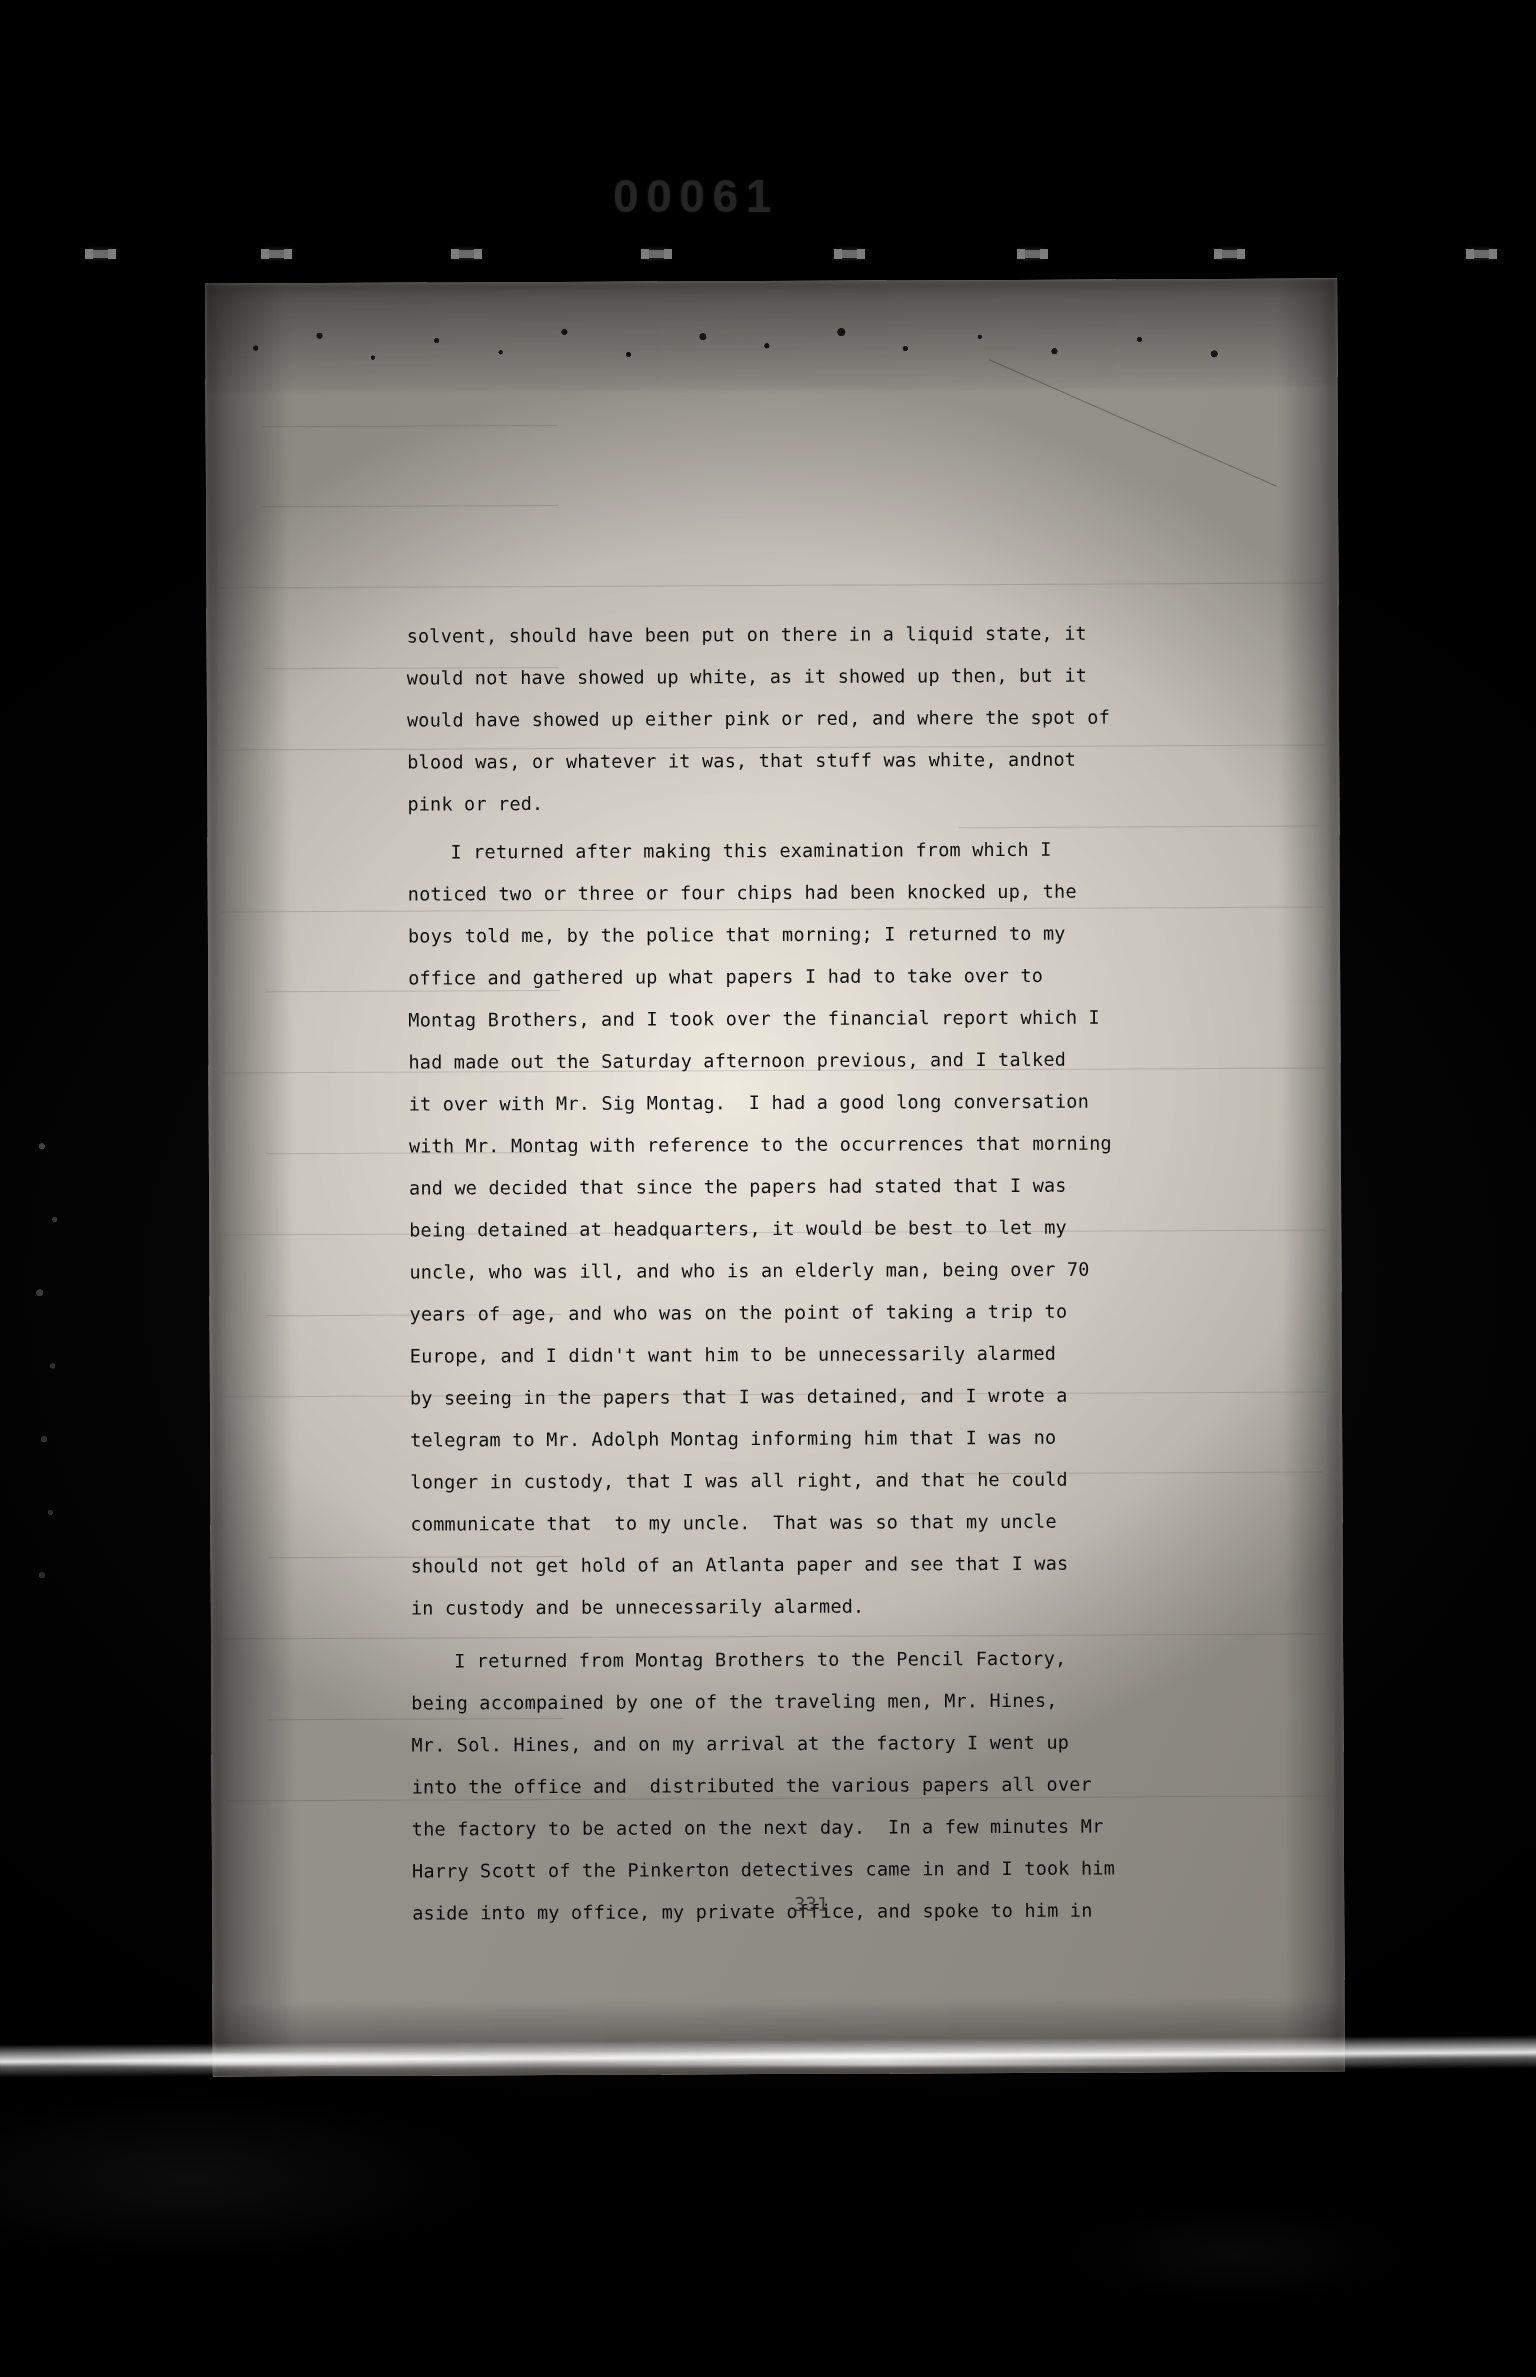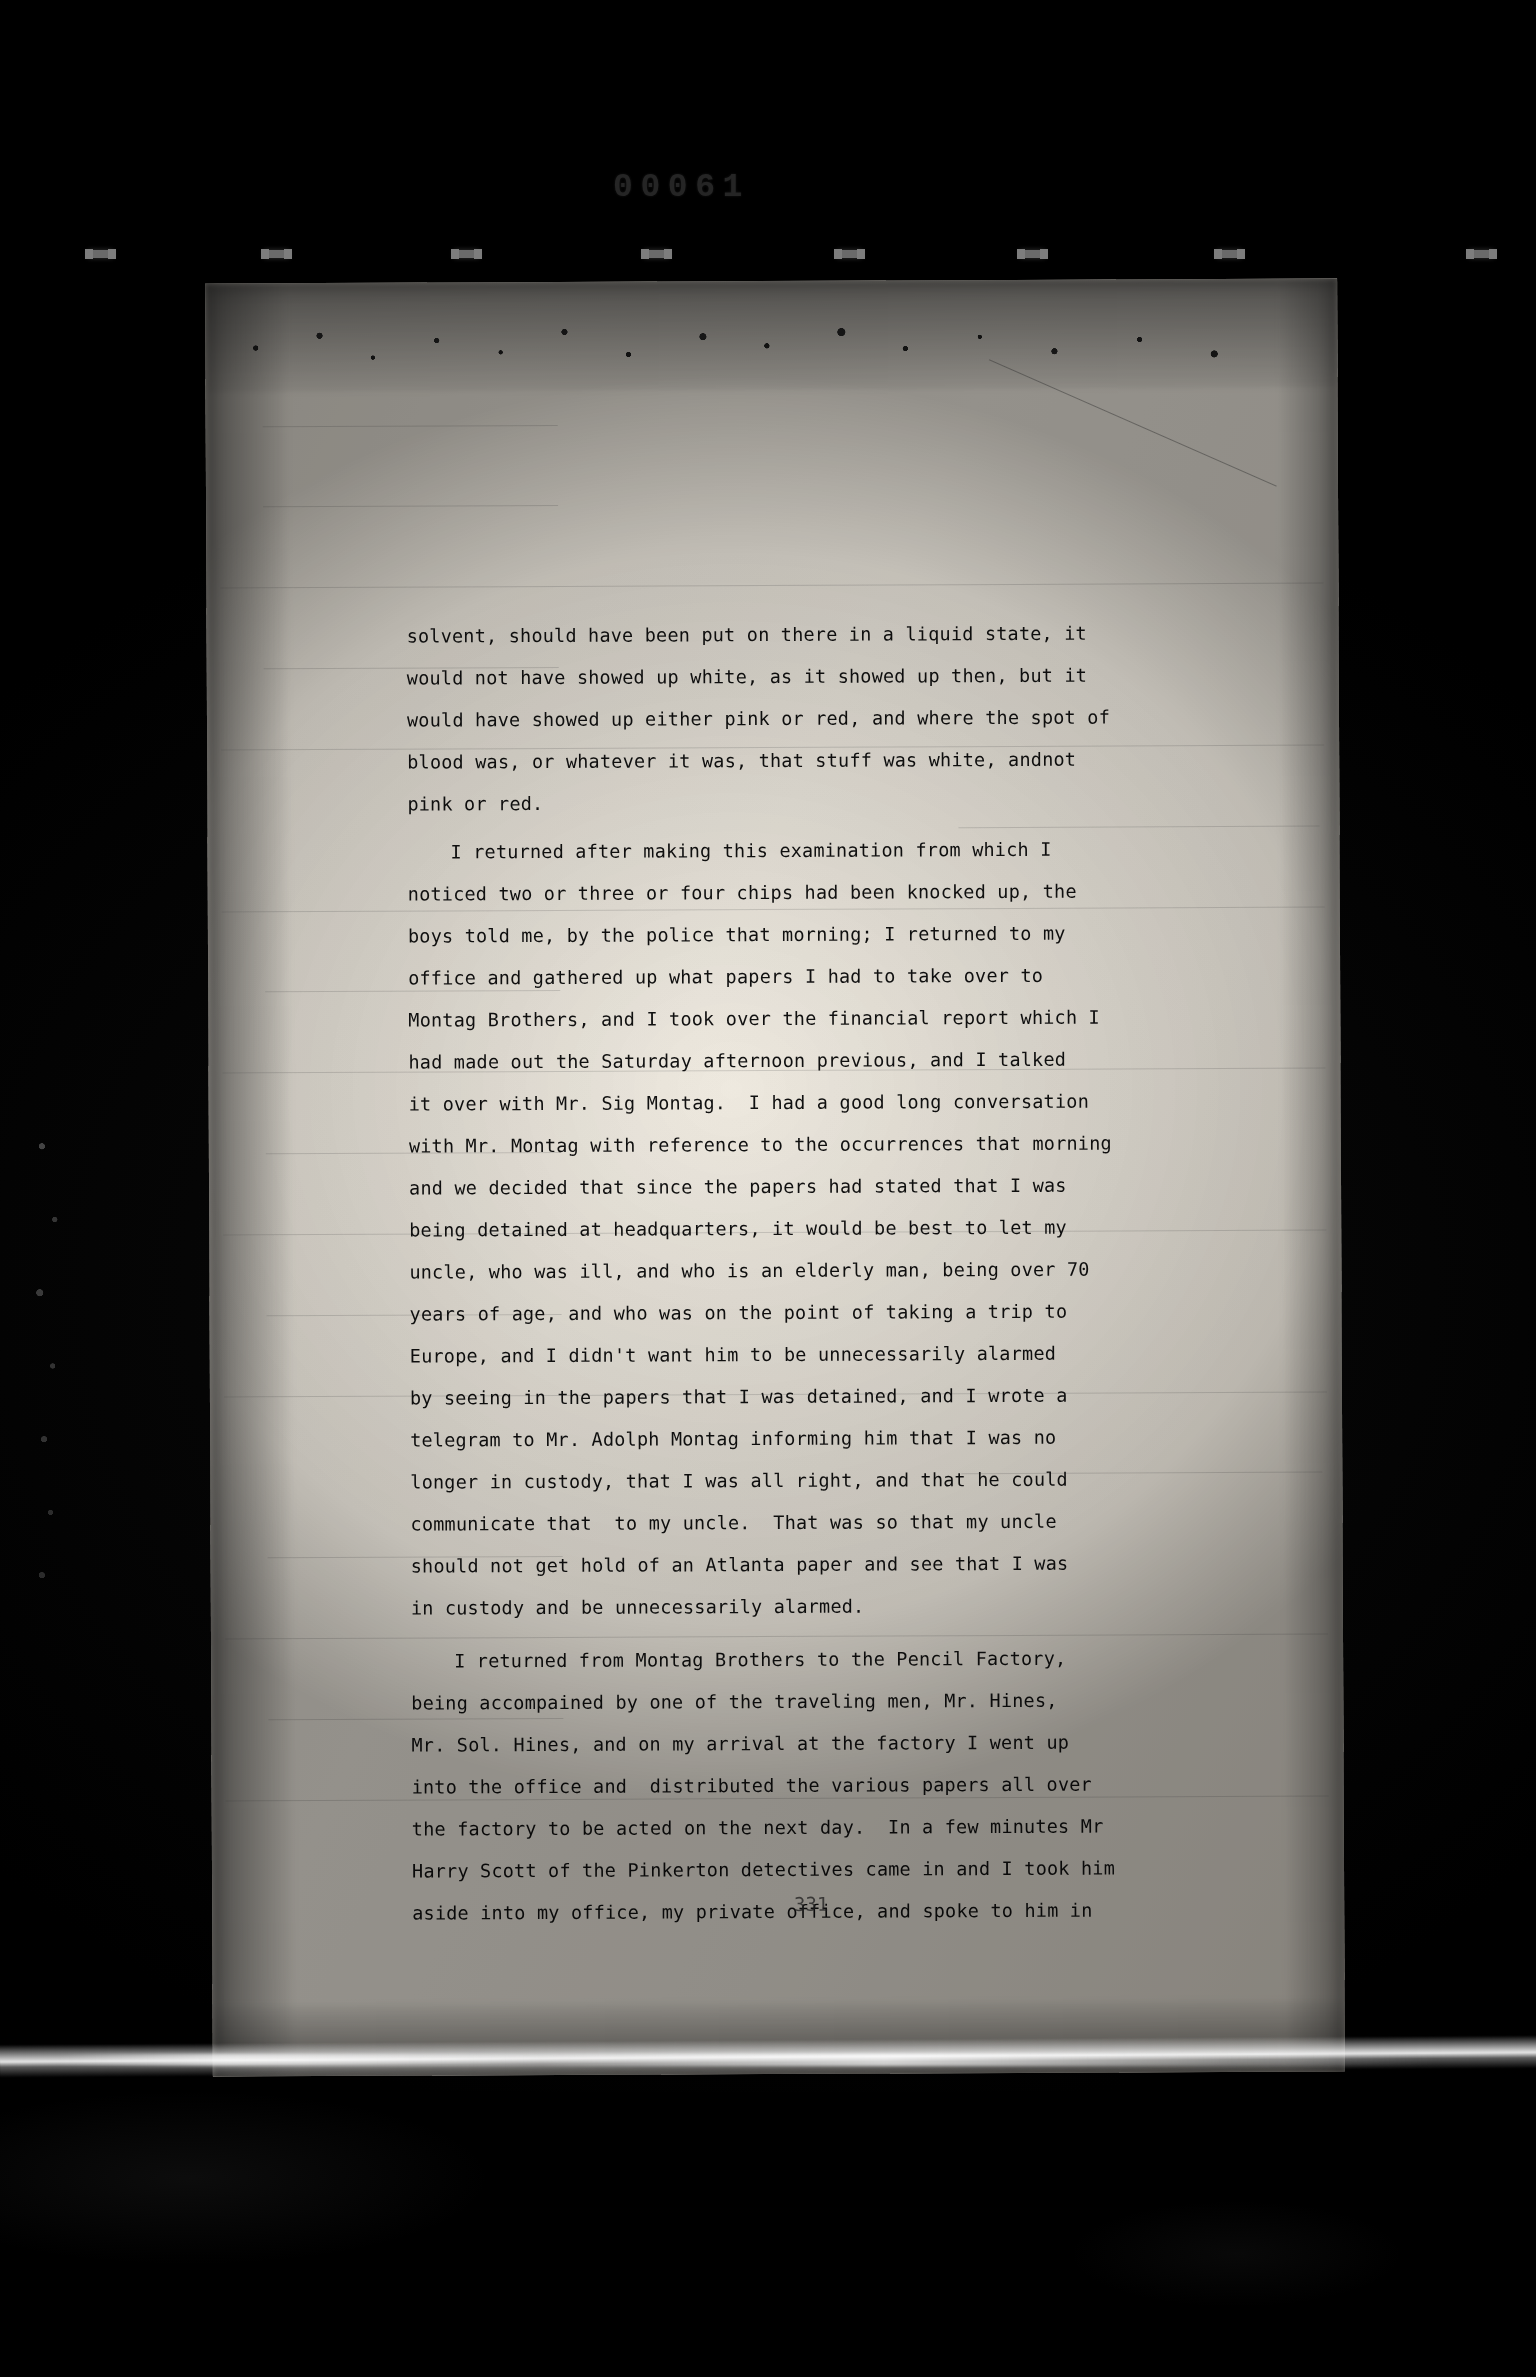--- a/index.html
+++ b/index.html
@@ -26,22 +26,22 @@
   }
 
   
   #film-counter {
     position: absolute;
     left: 613px;
     top: 169px;
     width: 266px;
     height: 45px;
     color: #2c2c2c;
-    font-family: Liberation Mono, monospace;
-    font-size: 33px;
+    font-family: Liberation Sans, sans-serif;
+    font-size: 46px;
     letter-spacing: 7.6px;
     font-weight: bold;
     white-space: nowrap;
     text-shadow: 0 0 2.9px #1a1a1a;
     opacity: .85;
   }
 
   
   .tick {
     position: absolute;

